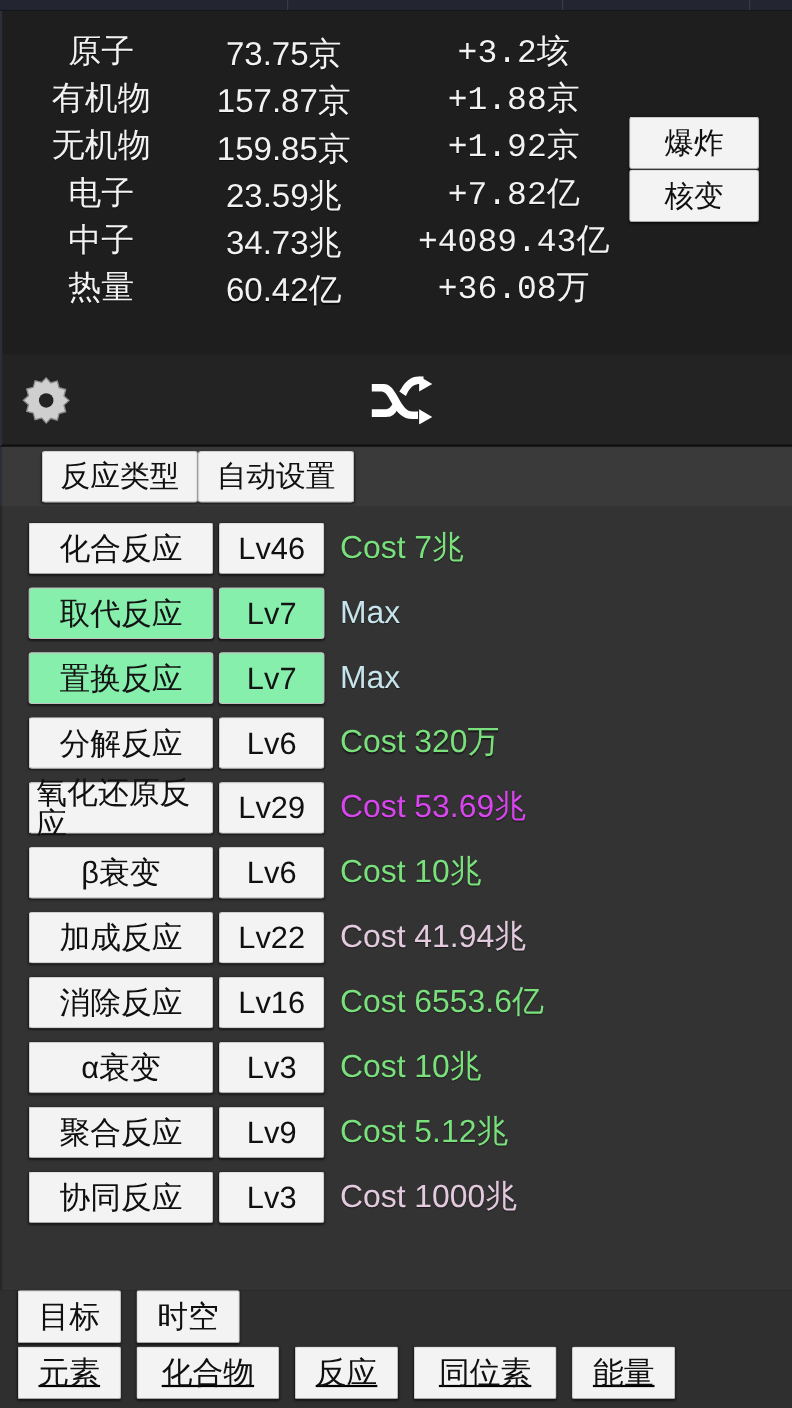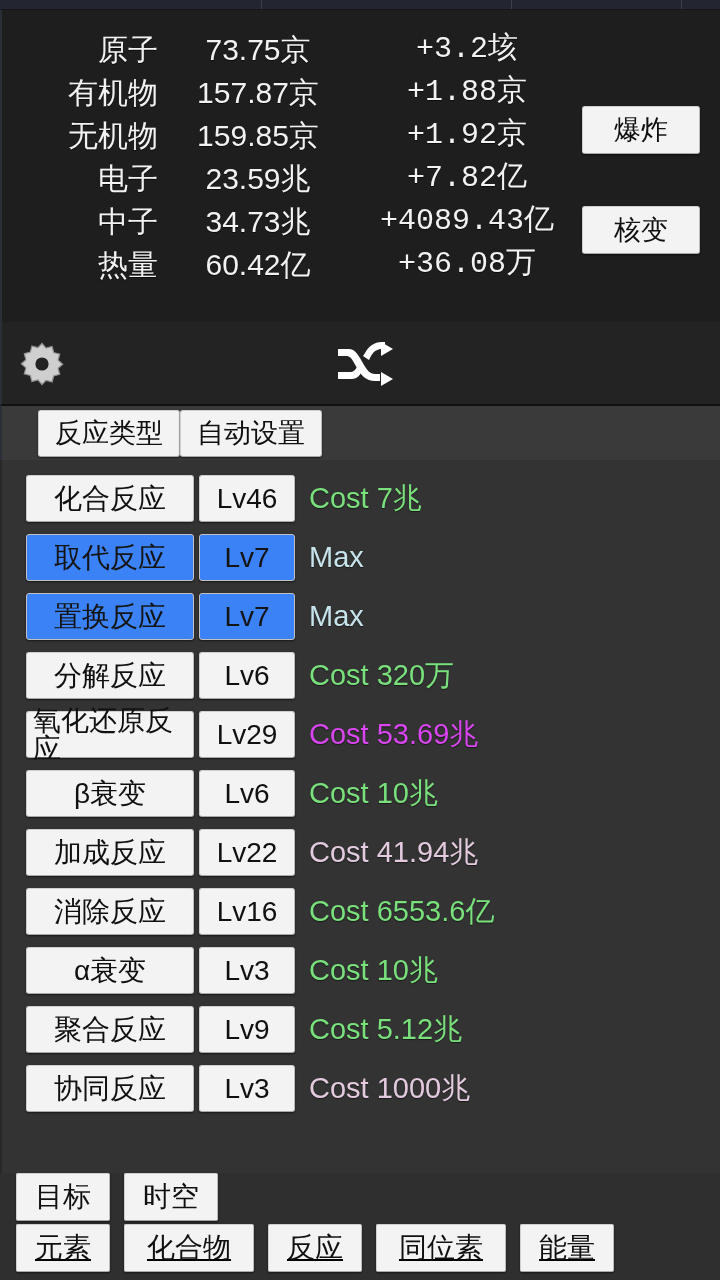--- a/index.html
+++ b/index.html
@@ -52,32 +52,31 @@
   }
   .stats-table td {
     color: #f2f2f2;
     font-size: 30px;
     line-height: 43px;
     font-weight: 400;
     white-space: nowrap;
     padding: 0;
     text-shadow: 0 1px 0 rgba(0,0,0,0.6);
   }
-  .stats-table td.c-name { width: 132px; text-align: right; }
+  .stats-table td.c-name { width: 132px; text-align: center; font-family: Liberation Mono, monospace; }
   .stats-table td.c-val  { width: 200px; text-align: center; }
   .stats-table td.c-rate { width: 218px; text-align: center; font-family: Liberation Mono, monospace; }
 
   .side-buttons {
     position: absolute;
-    right: 18px;
+    right: 28px;
     top: 96px;
     width: 120px;
     display: flex;
     flex-direction: column;
-    gap: 52px;
   }
 
   
   .btn {
     display: inline-flex;
     align-items: center;
     justify-content: center;
     background: #f3f3f3;
     color: #101010;
     border: 1px solid #cfcfcf;
@@ -86,21 +85,21 @@
     border-radius: 3px;
     font-size: 27px;
     line-height: 1;
     padding: 9px 14px;
     box-shadow: 0 1px 2px rgba(0,0,0,0.55);
     font-family: "Liberation Sans", "DejaVu Sans", sans-serif;
     cursor: pointer;
     user-select: none;
   }
   .btn.dim {
-    background: #3b82f6;
+    background: #86efac;
     color: #141414;
     border-color: #c2c2c2;
   }
   .btn.side { width: 118px; height: 48px; font-size: 27px; padding: 0; }
 
   
   .icon-row {
     flex: 0 0 auto;
     height: 84px;
     background: #232323;

